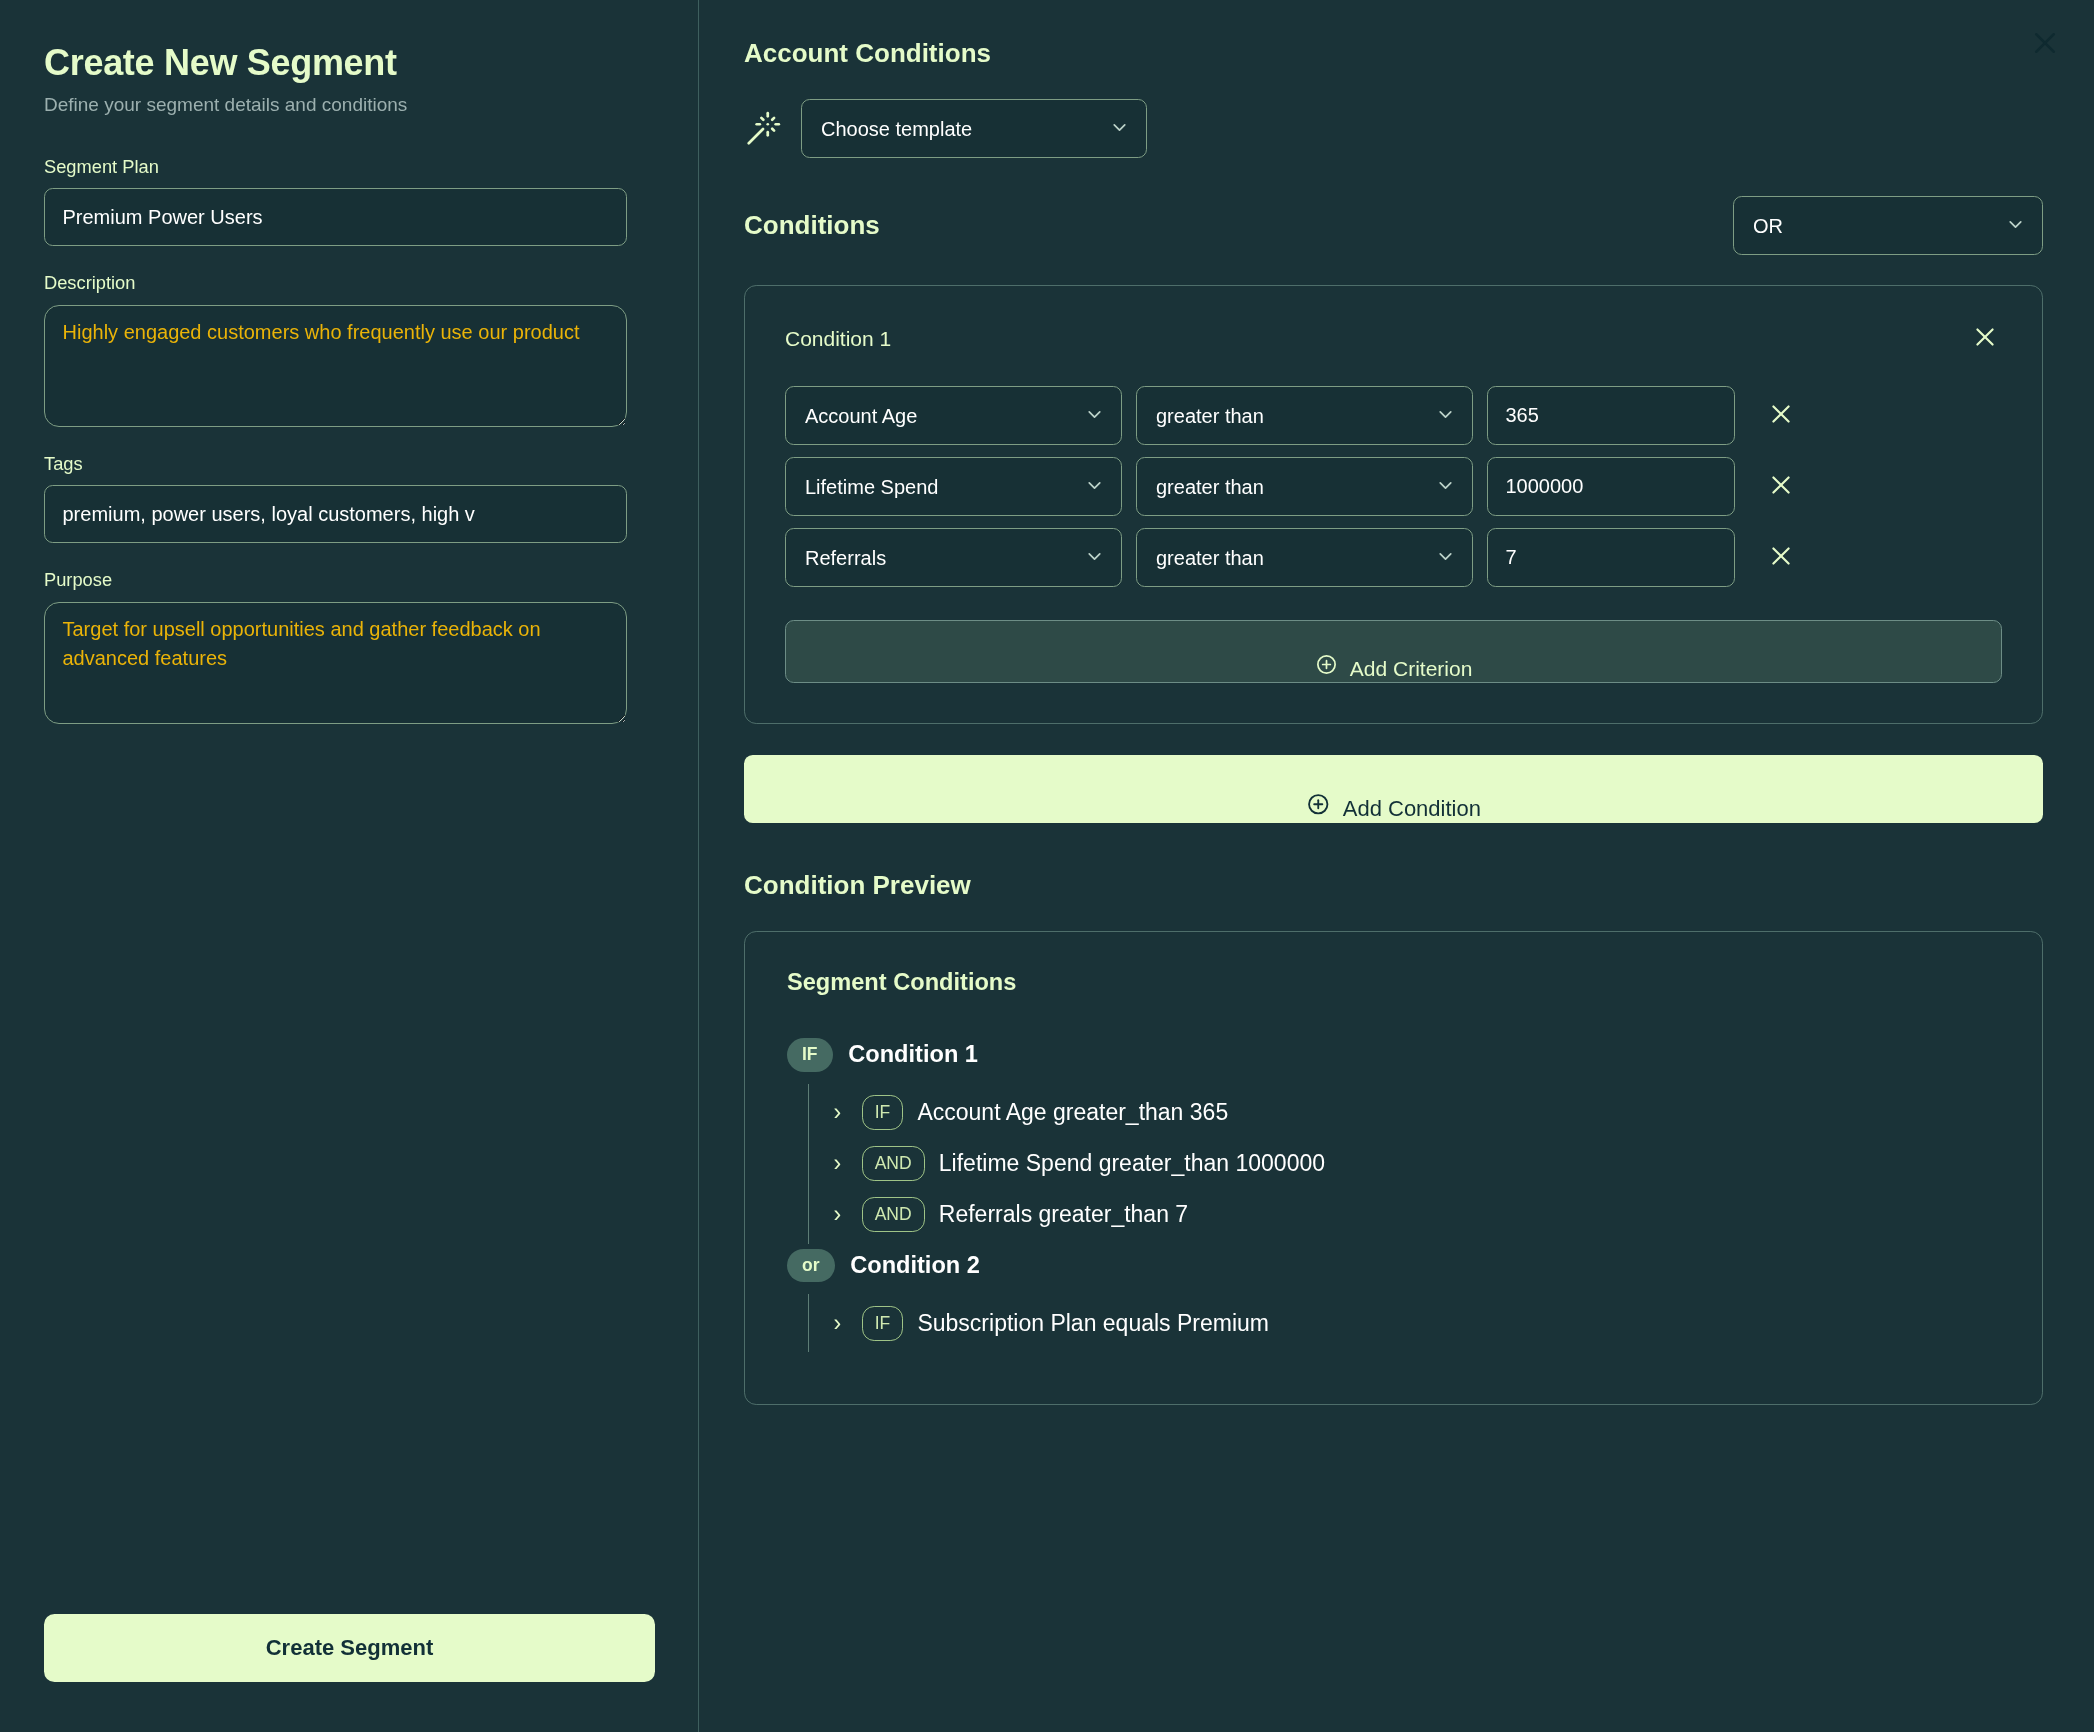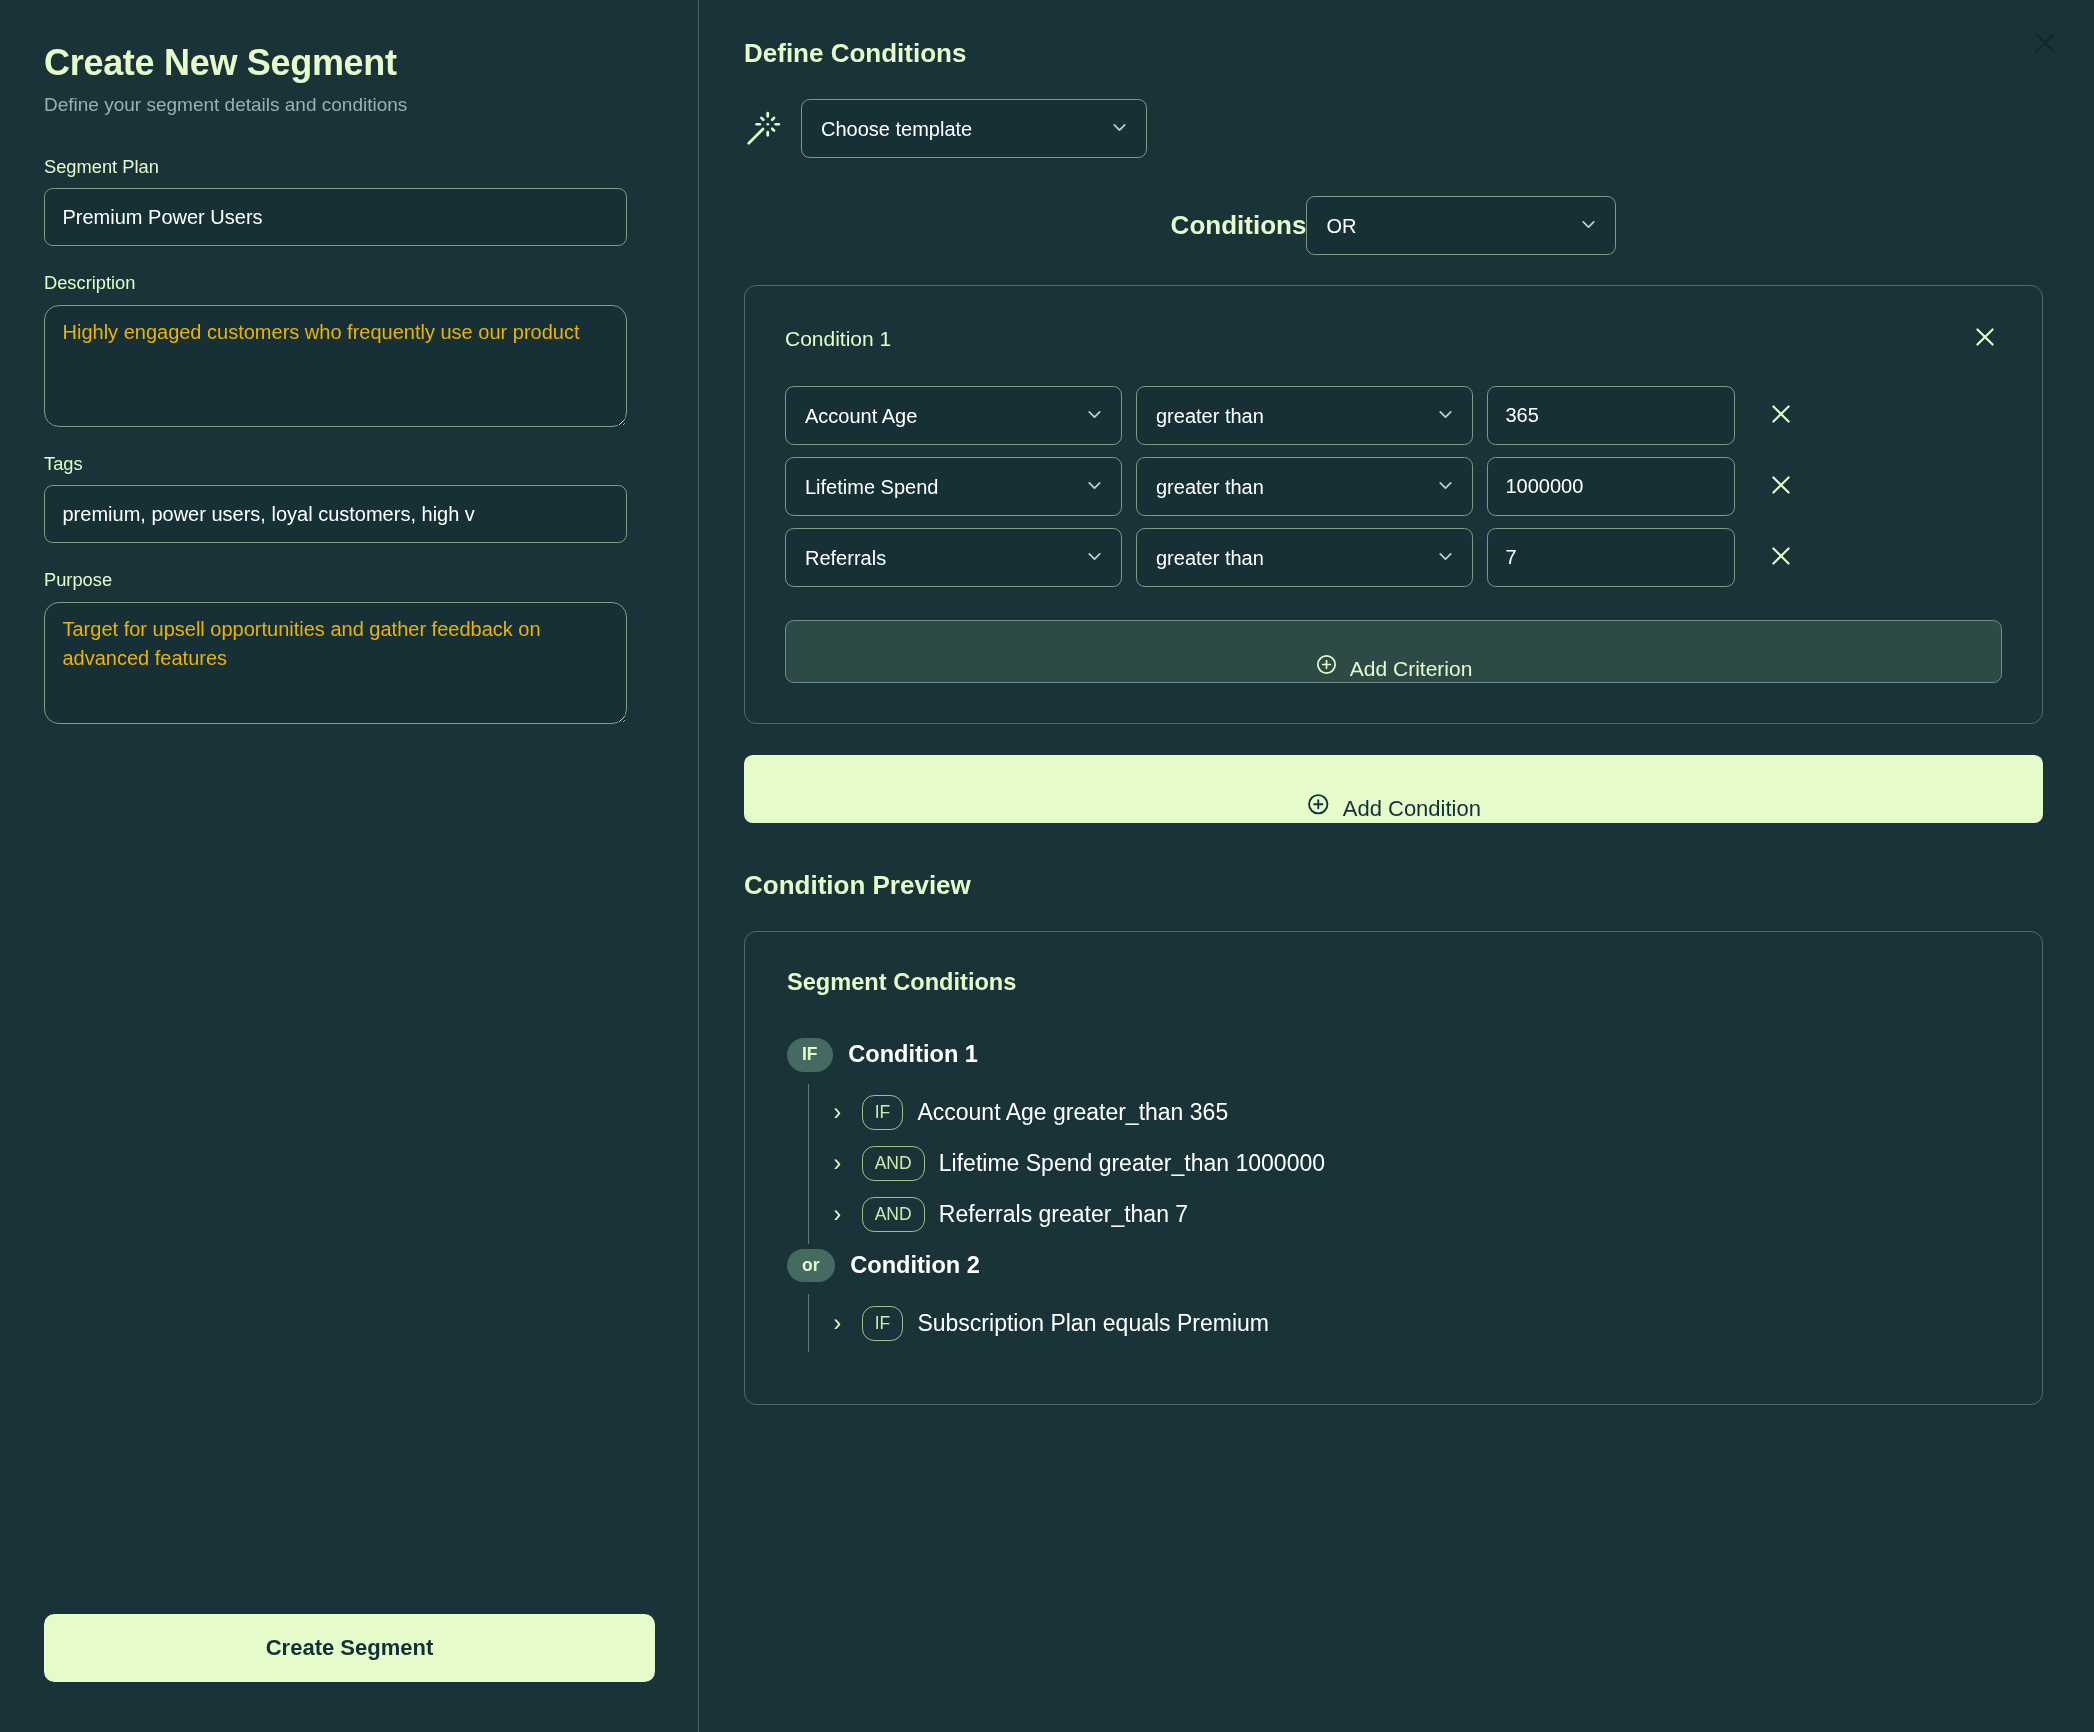--- a/index.html
+++ b/index.html
@@ -112,21 +112,21 @@
     padding:0 54px 0 19px;
     height:59px;outline:none;cursor:pointer;
   }
   .select-box .chev{
     position:absolute;right:17.5px;top:50%;transform:translateY(-50%);
     pointer-events:none;
   }
   #tpl-select{width:346px;}
 
   .cond-head-row{
-    display:flex;align-items:center;justify-content:center;
+    display:flex;align-items:center;justify-content:space-between;
     margin-bottom:30px;
   }
   .cond-head{font-size:26px;font-weight:bold;color:var(--accent);margin:0;}
   #logic-select{width:310px;}
 
   .cond-card{
     border:1.3px solid #4e6e6a;border-radius:12.2px;
     padding:35px 40px 40px 40px;
     margin-bottom:31px;
   }
@@ -239,21 +239,21 @@
 
     <button class="close-btn">
       <span>
         <svg width="30" height="30" viewBox="0 0 24 24" fill="none" stroke="#0f2a30" stroke-width="2" stroke-linecap="round">
           <line x1="5" y1="5" x2="19" y2="19"></line>
             <line x1="19" y1="5" x2="5" y2="19"></line>
         </svg>
       </span>
     </button>
 
-    <h2 class="sec-head">Define Conditions</h2>
+    <h2 class="sec-head">Account Conditions</h2>
 
     <div class="tpl-row">
       <span class="wand">
         <svg width="38" height="38" viewBox="0 0 24 24" fill="none" stroke="#e5fbc9" stroke-width="1.7" stroke-linecap="round" stroke-linejoin="round">
           <path d="M15 4V2"></path>
             <path d="M15 16v-2"></path>
             <path d="M8 9h2"></path>
             <path d="M20 9h2"></path>
           <path d="M17.8 11.8L19 13"></path>
             <path d="M15 9h.01"></path>

